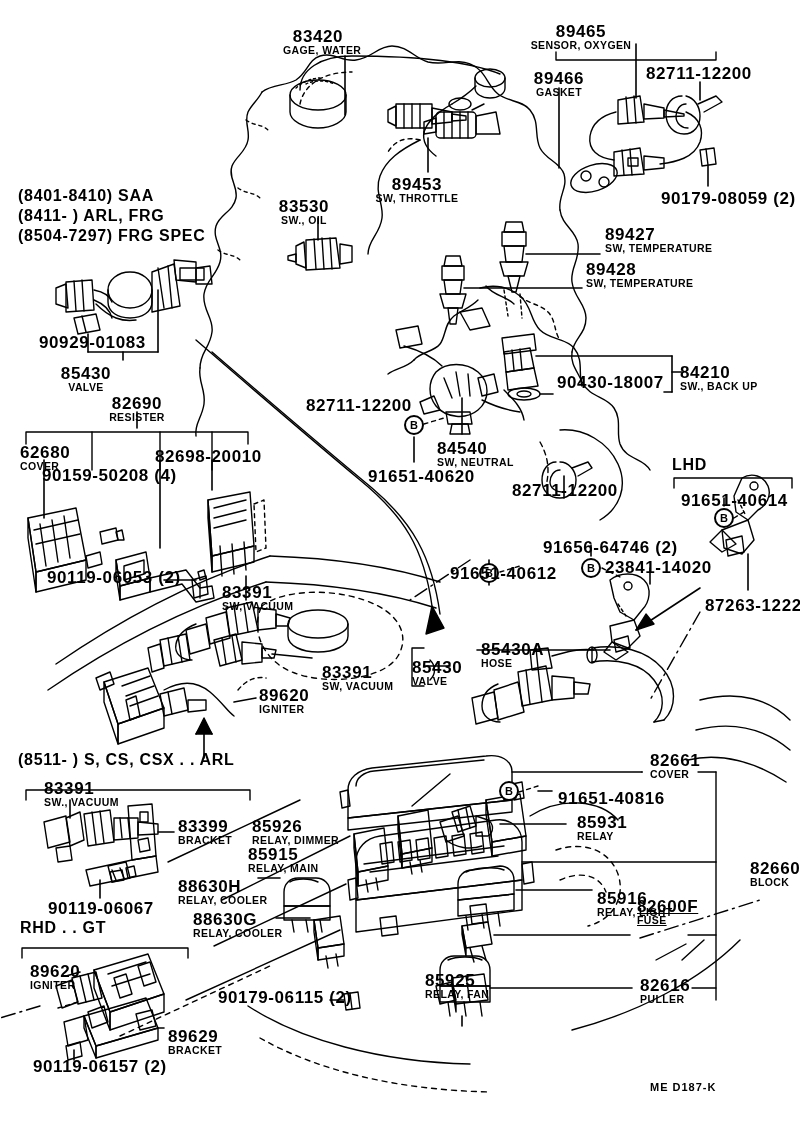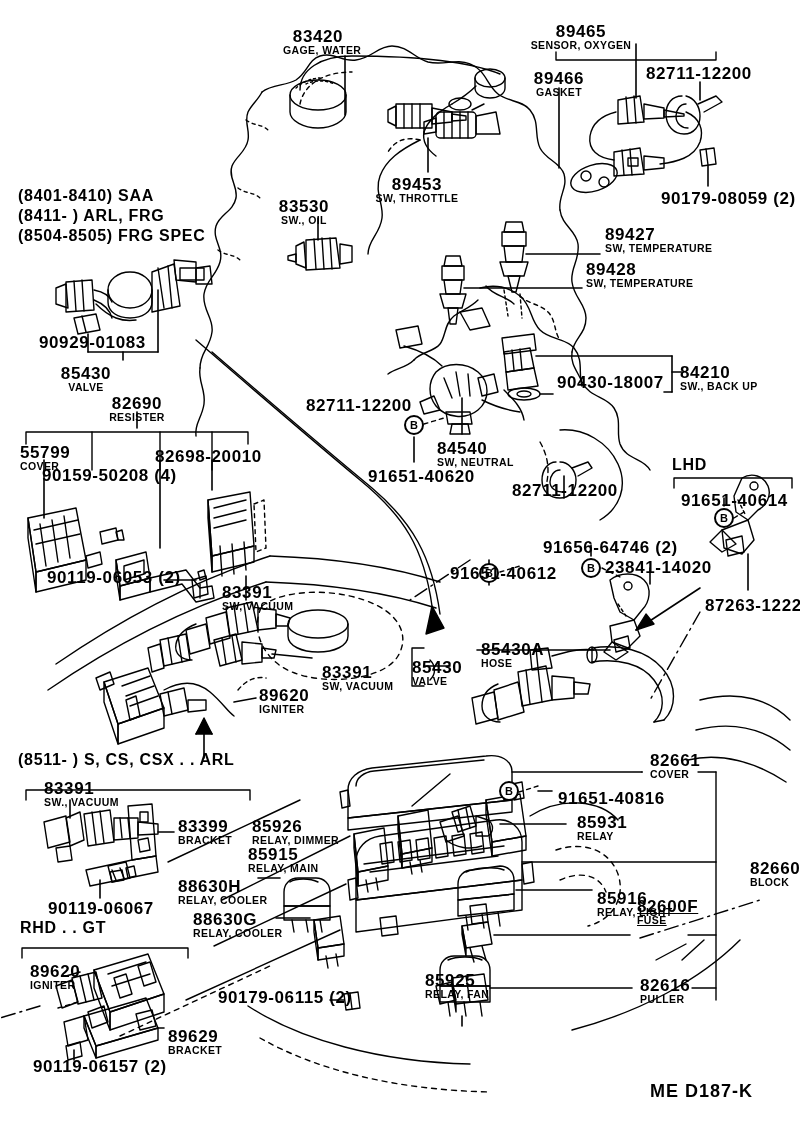--- a/index.html
+++ b/index.html
@@ -4,21 +4,21 @@
 <title>Parts Diagram</title>
 <style>
   html,body{margin:0;padding:0;background:#ffffff;}
   body{font-family:"Liberation Sans",sans-serif;}
   #page{position:relative;width:800px;height:1138px;background:#fff;overflow:hidden;}
   #art{position:absolute;left:0;top:0;width:800px;height:1138px;}
   .lbl{position:absolute;color:#000;white-space:nowrap;line-height:1.0;}
   .pn{font-size:17px;font-weight:bold;letter-spacing:0.6px;font-family:"Liberation Sans",sans-serif;}
   .dsc{font-size:10.5px;font-weight:bold;letter-spacing:0.4px;font-family:"Liberation Sans",sans-serif;}
   .grp{font-size:16px;font-weight:bold;letter-spacing:0.7px;}
-  .code{font-size:18px;font-weight:bold;letter-spacing:1px;}
+  .code{font-size:11px;font-weight:bold;letter-spacing:1px;}
   .ctr{text-align:center;}
 </style>
 </head>
 <body>
 
 <div id="page">
 
   <svg id="art" viewBox="0 0 800 1138">
     <g fill="none" stroke="#000" stroke-width="1.4" stroke-linecap="round" stroke-linejoin="round">
 
@@ -604,21 +604,21 @@
       </g>
       <g transform="translate(509,791)">
         <circle r="9" fill="#fff" stroke="#000" stroke-width="2"></circle>
         <text x="0" y="4" text-anchor="middle" font-family="Liberation Sans, sans-serif" font-size="11" font-weight="bold">B</text>
       </g>
     </g>
   </svg>
 
   <div class="lbl grp" style="left:18px;top:188px;">(8401-8410) SAA</div>
   <div class="lbl grp" style="left:18px;top:208px;text-align:center;">(8411-        ) ARL, FRG</div>
-  <div class="lbl grp" style="left:18px;top:228px;">(8504-8505) FRG SPEC</div>
+  <div class="lbl grp" style="left:18px;top:228px;">(8504-7297) FRG SPEC</div>
   <div class="lbl grp" style="left:18px;top:752px;">(8511-         ) S, CS, CSX . . ARL</div>
   <div class="lbl grp" style="left:672px;top:457px;">LHD</div>
   <div class="lbl grp" style="left:20px;top:920px;">RHD . . GT</div>
 
   <div class="lbl code" style="left:650px;top:1082px;">ME D187-K</div>
 
   <div class="lbl ctr" style="left:283px;top:28px;width:70px;">
     <div class="pn">83420</div>
     <div class="dsc">GAGE, WATER</div>
   </div>
@@ -669,21 +669,21 @@
     <div class="pn">85430</div>
     <div class="dsc">VALVE</div>
   </div>
 
   <div class="lbl ctr" style="left:99px;top:395px;width:76px;">
     <div class="pn">82690</div>
     <div class="dsc">RESISTER</div>
   </div>
 
   <div class="lbl" style="left:20px;top:444px;">
-    <div class="pn">55799</div>
+    <div class="pn">62680</div>
     <div class="dsc">COVER</div>
   </div>
 
   <div class="lbl" style="left:115px;top:448px;margin-left:40px;">
     <div class="pn">82698-20010</div>
   </div>
 
   <div class="lbl" style="left:42px;top:467px;">
     <div class="pn">90159-50208 (4)</div>
   </div>

